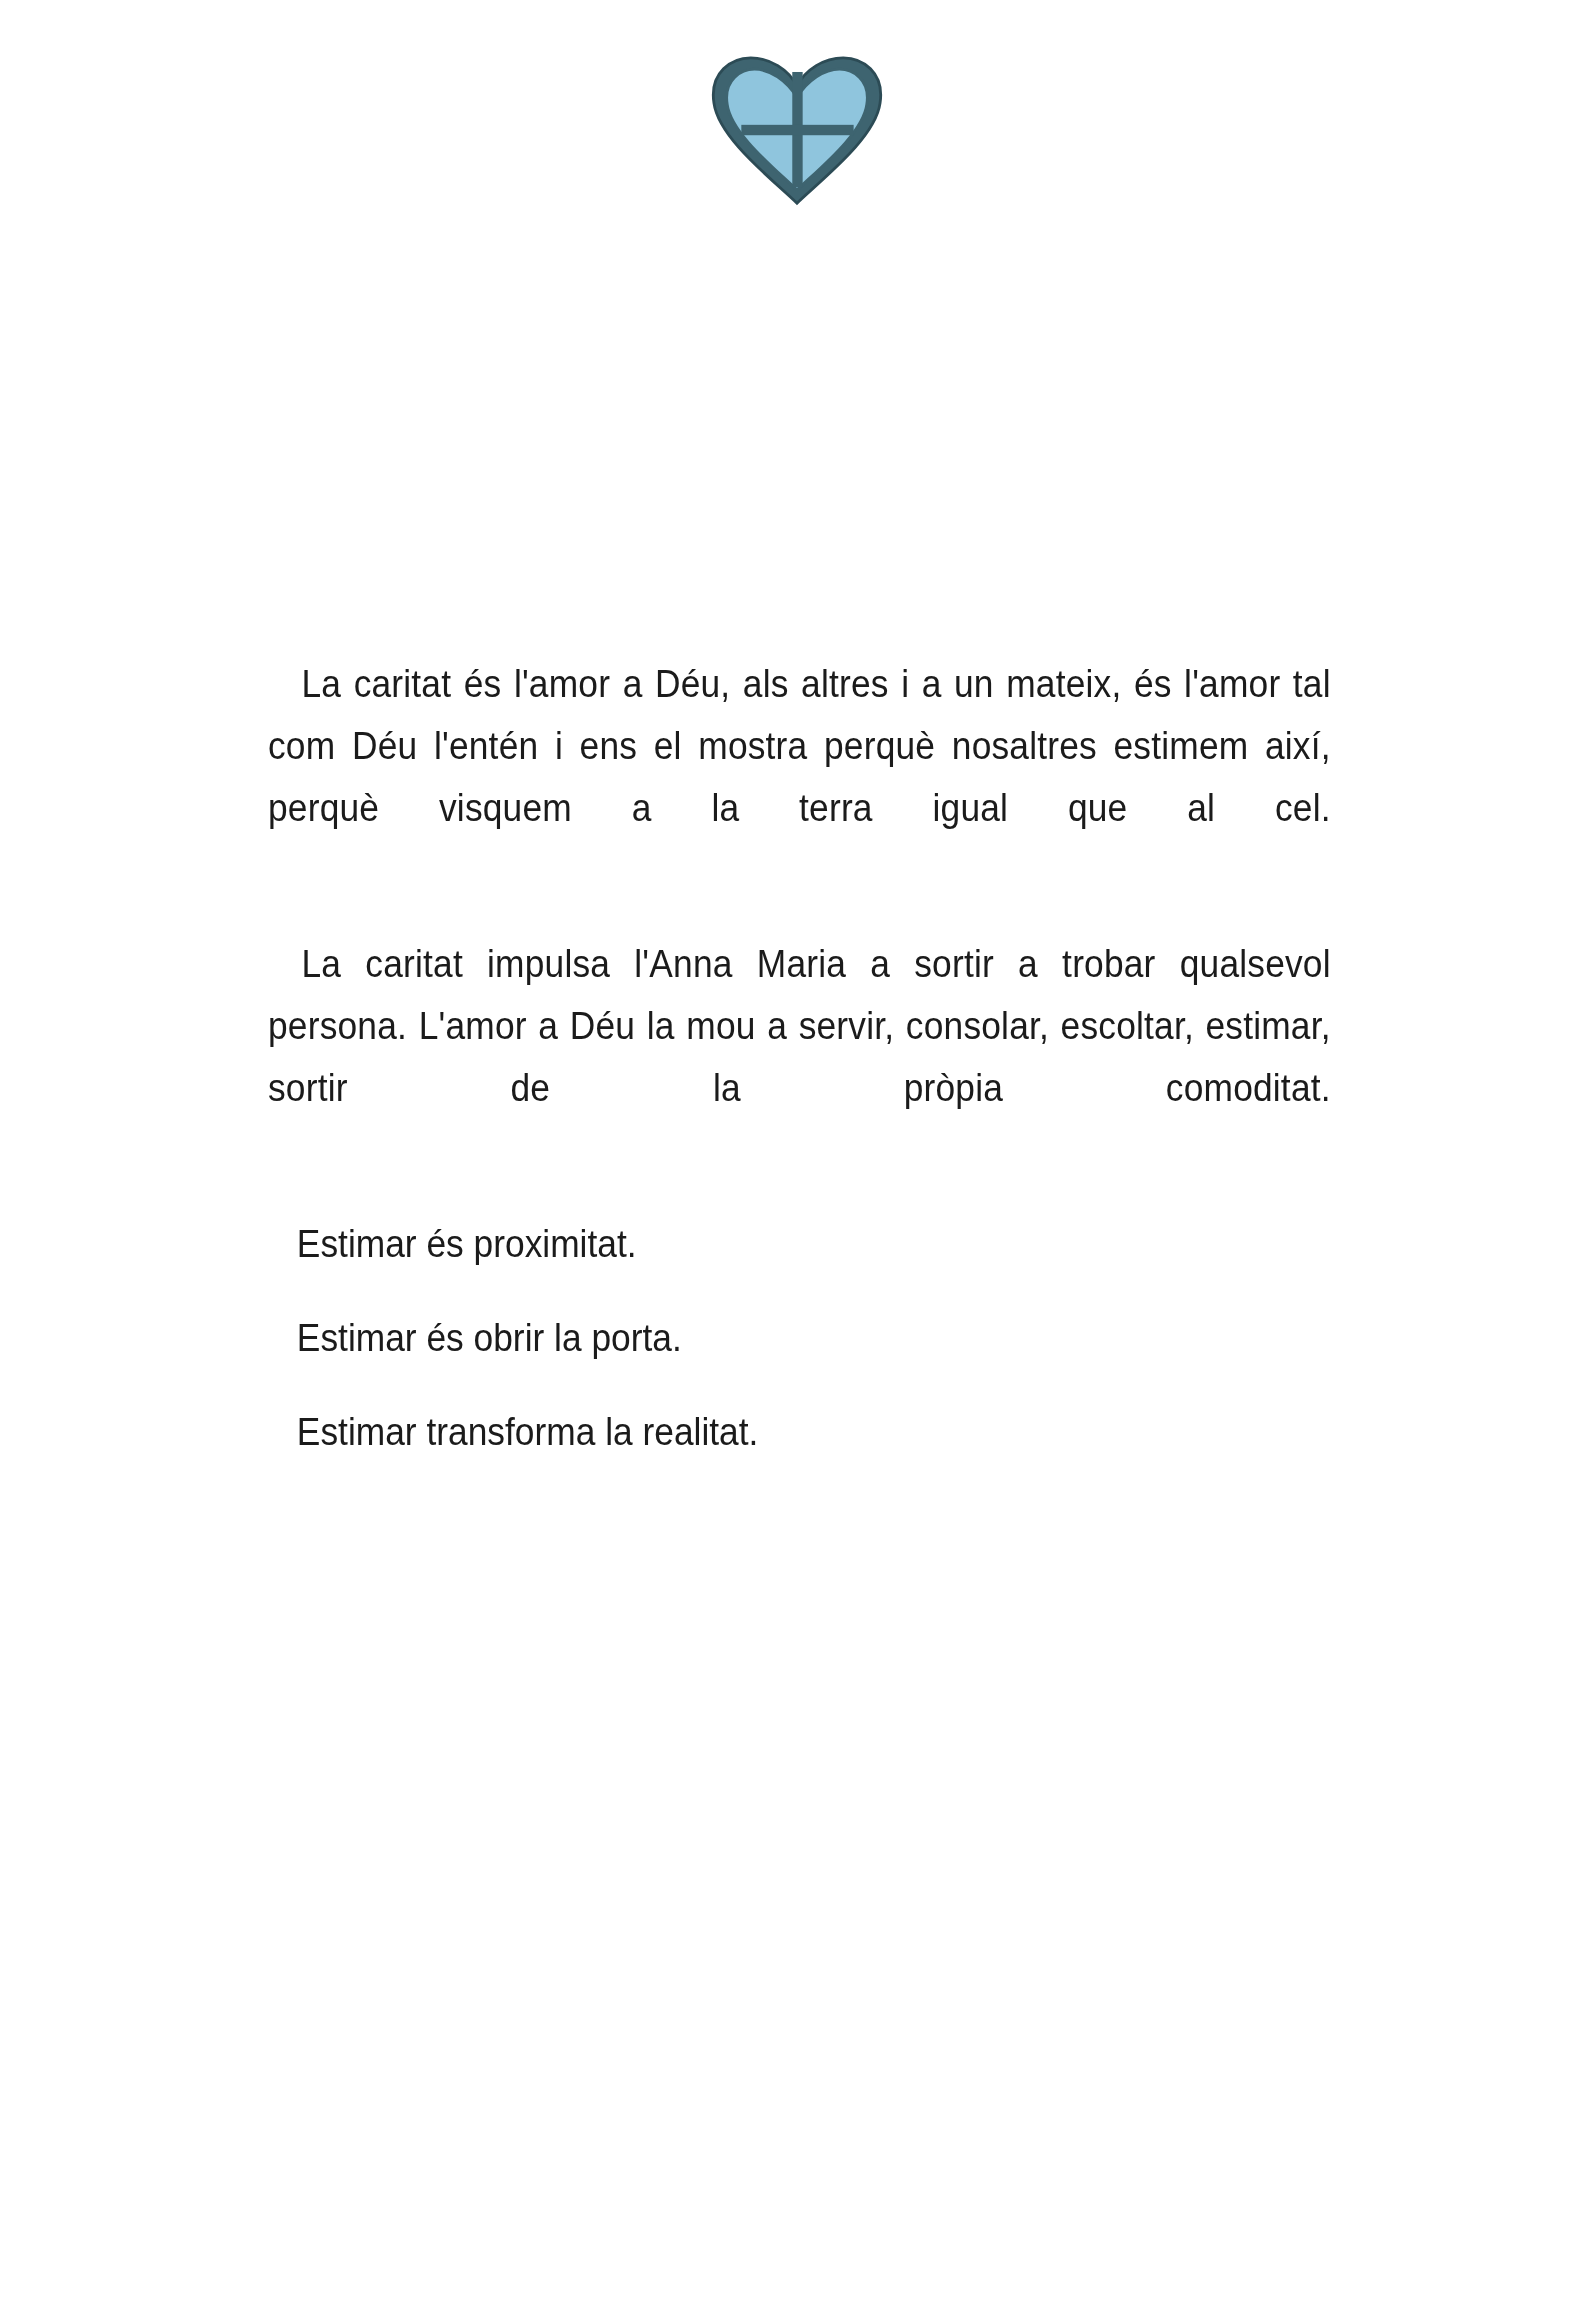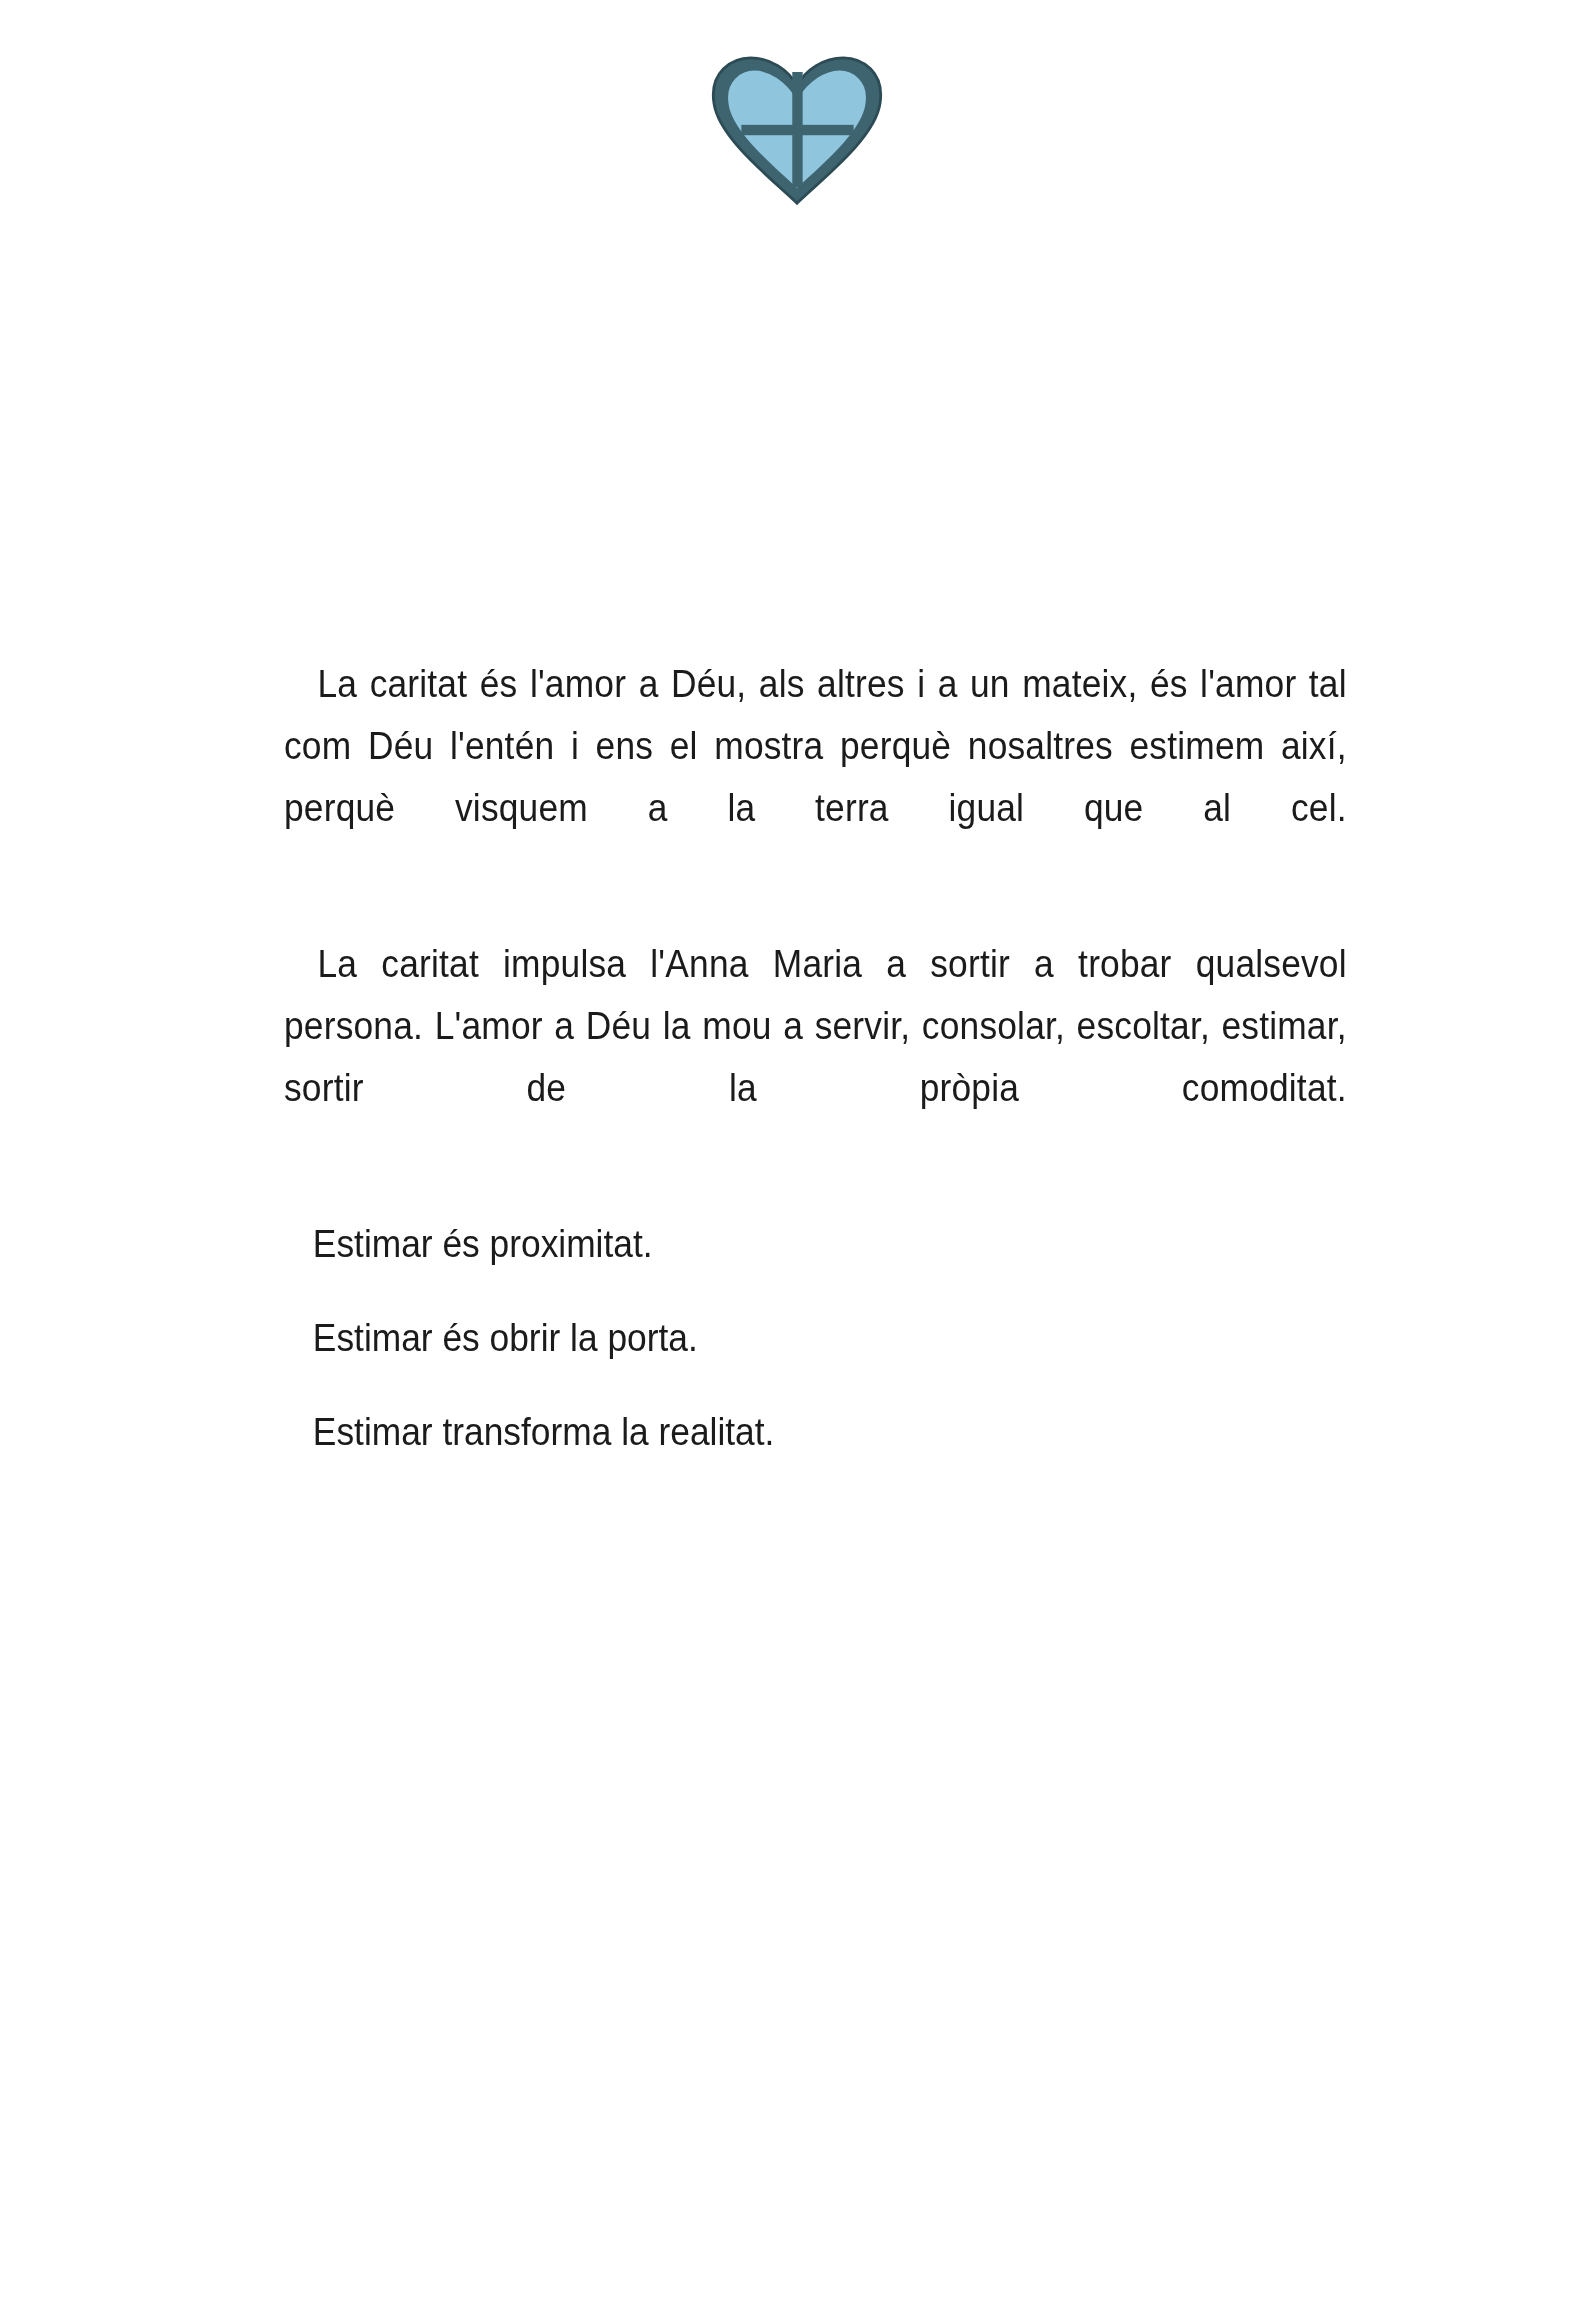--- a/index.html
+++ b/index.html
@@ -32,21 +32,21 @@
     justify-content: center;
   }
   .emblem svg {
     display: block;
   }
 
   
   .content {
     position: absolute;
     top: 653px;
-    left: 284px;
+    left: 268px;
     width: 1063px;
   }
 
   .para {
     font-family: "Liberation Sans", sans-serif;
     font-size: 38px;
     line-height: 62px;
     color: #1b1b1b;
     letter-spacing: 0.2px;
     margin: 0 0 32px 0;

